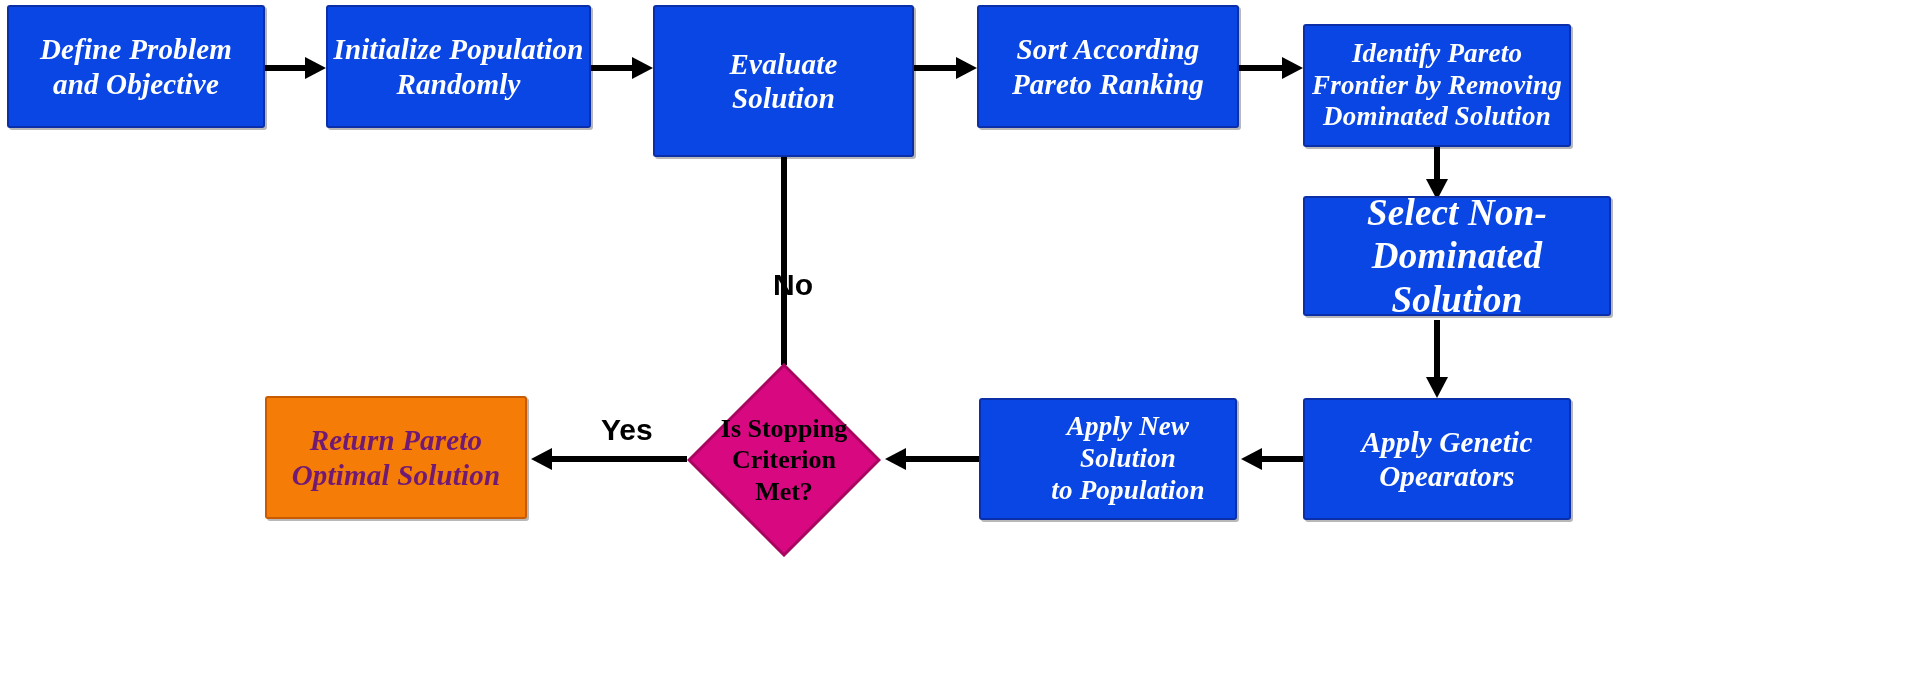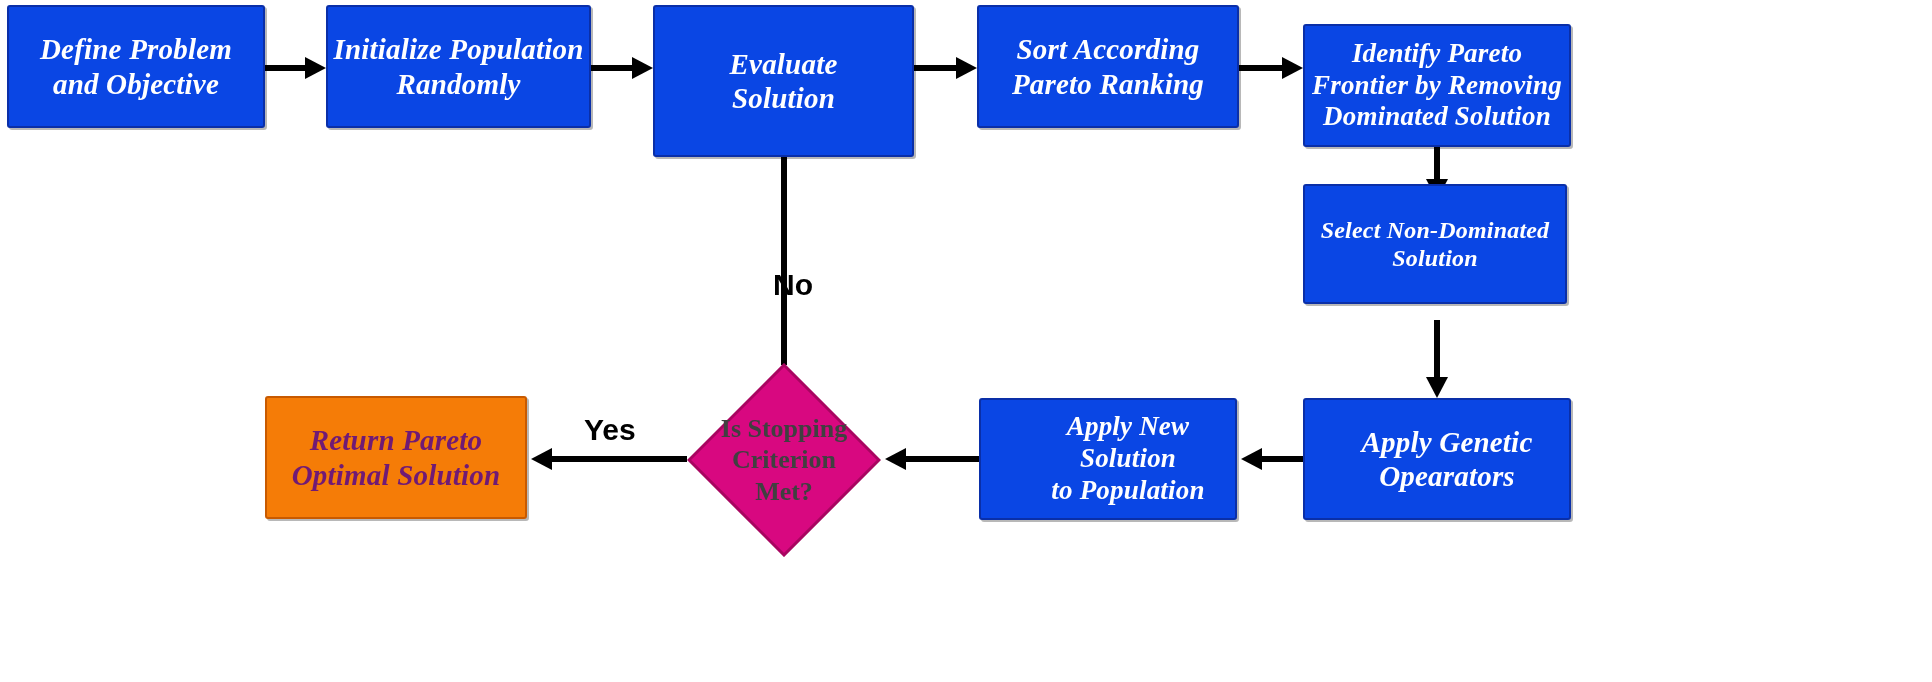--- a/index.html
+++ b/index.html
@@ -42,21 +42,21 @@
   .proc.orange {
     background: #F57C07;
     border: 2px solid #C85A00;
     color: #701a75;
     box-shadow: 2px 2px 0 rgba(0,0,0,0.28);
   }
   .decision {
     background: transparent;
     border: none;
     box-shadow: none;
-    color: #404040;
+    color: #000000;
     font-size: 26px;
   }
   .decision .dia-shape {
     position: absolute;
     left: 0; top: 0;
     width: 100%; height: 100%;
     z-index: 1;
   }
   .decision .dia-label {
     position: relative;
@@ -148,21 +148,21 @@
 
   <div class="edge" style="left:768px; top:128px; width:32px; height:237px;">
     <svg width="32" height="237" viewBox="0 0 32 237">
       <line x1="16" y1="237" x2="16" y2="20" stroke="#000" stroke-width="6"></line>
       <polygon points="5,24 16,2 27,24" fill="#000"></polygon>
     </svg>
   </div>
 
   <div class="edge-label" style="left:773px; top:268px;">No</div>
 
-  <div class="edge-label" style="left:584px; top:413px;">Yes</div>
+  <div class="edge-label" style="left:601px; top:413px;">Yes</div>
 
   <div class="node proc blue" style="left:7px; top:5px; width:258px; height:123px;">
     <span>Define Problem
 and Objective</span>
   </div>
 
   <div class="node proc blue" style="left:326px; top:5px; width:265px; height:123px;">
     <span>Initialize Population
 Randomly</span>
   </div>
@@ -176,21 +176,21 @@
     <span>Sort According
 Pareto Ranking</span>
   </div>
 
   <div class="node proc blue" style="left:1303px; top:5px; width:268px; height:123px; font-size:27px;margin-top:19px;">
     <span>Identify Pareto
 Frontier by Removing
 Dominated Solution</span>
   </div>
 
-  <div class="node proc blue" style="left:1303px; top:184px; width:264px; height:120px; font-size:24px;">
+  <div class="node proc blue" style="left:1303px; top:196px; width:308px; height:120px; font-size:37px;">
     <span>Select Non-Dominated
 Solution</span>
   </div>
 
   <div class="node proc blue" style="left:1303px; top:398px; width:268px; height:122px;padding-left:20px;">
     <span>Apply Genetic
 Opearators</span>
   </div>
 
   <div class="node proc blue" style="left:979px; top:398px; width:258px; height:122px; font-size:27px;padding-left:40px;">

